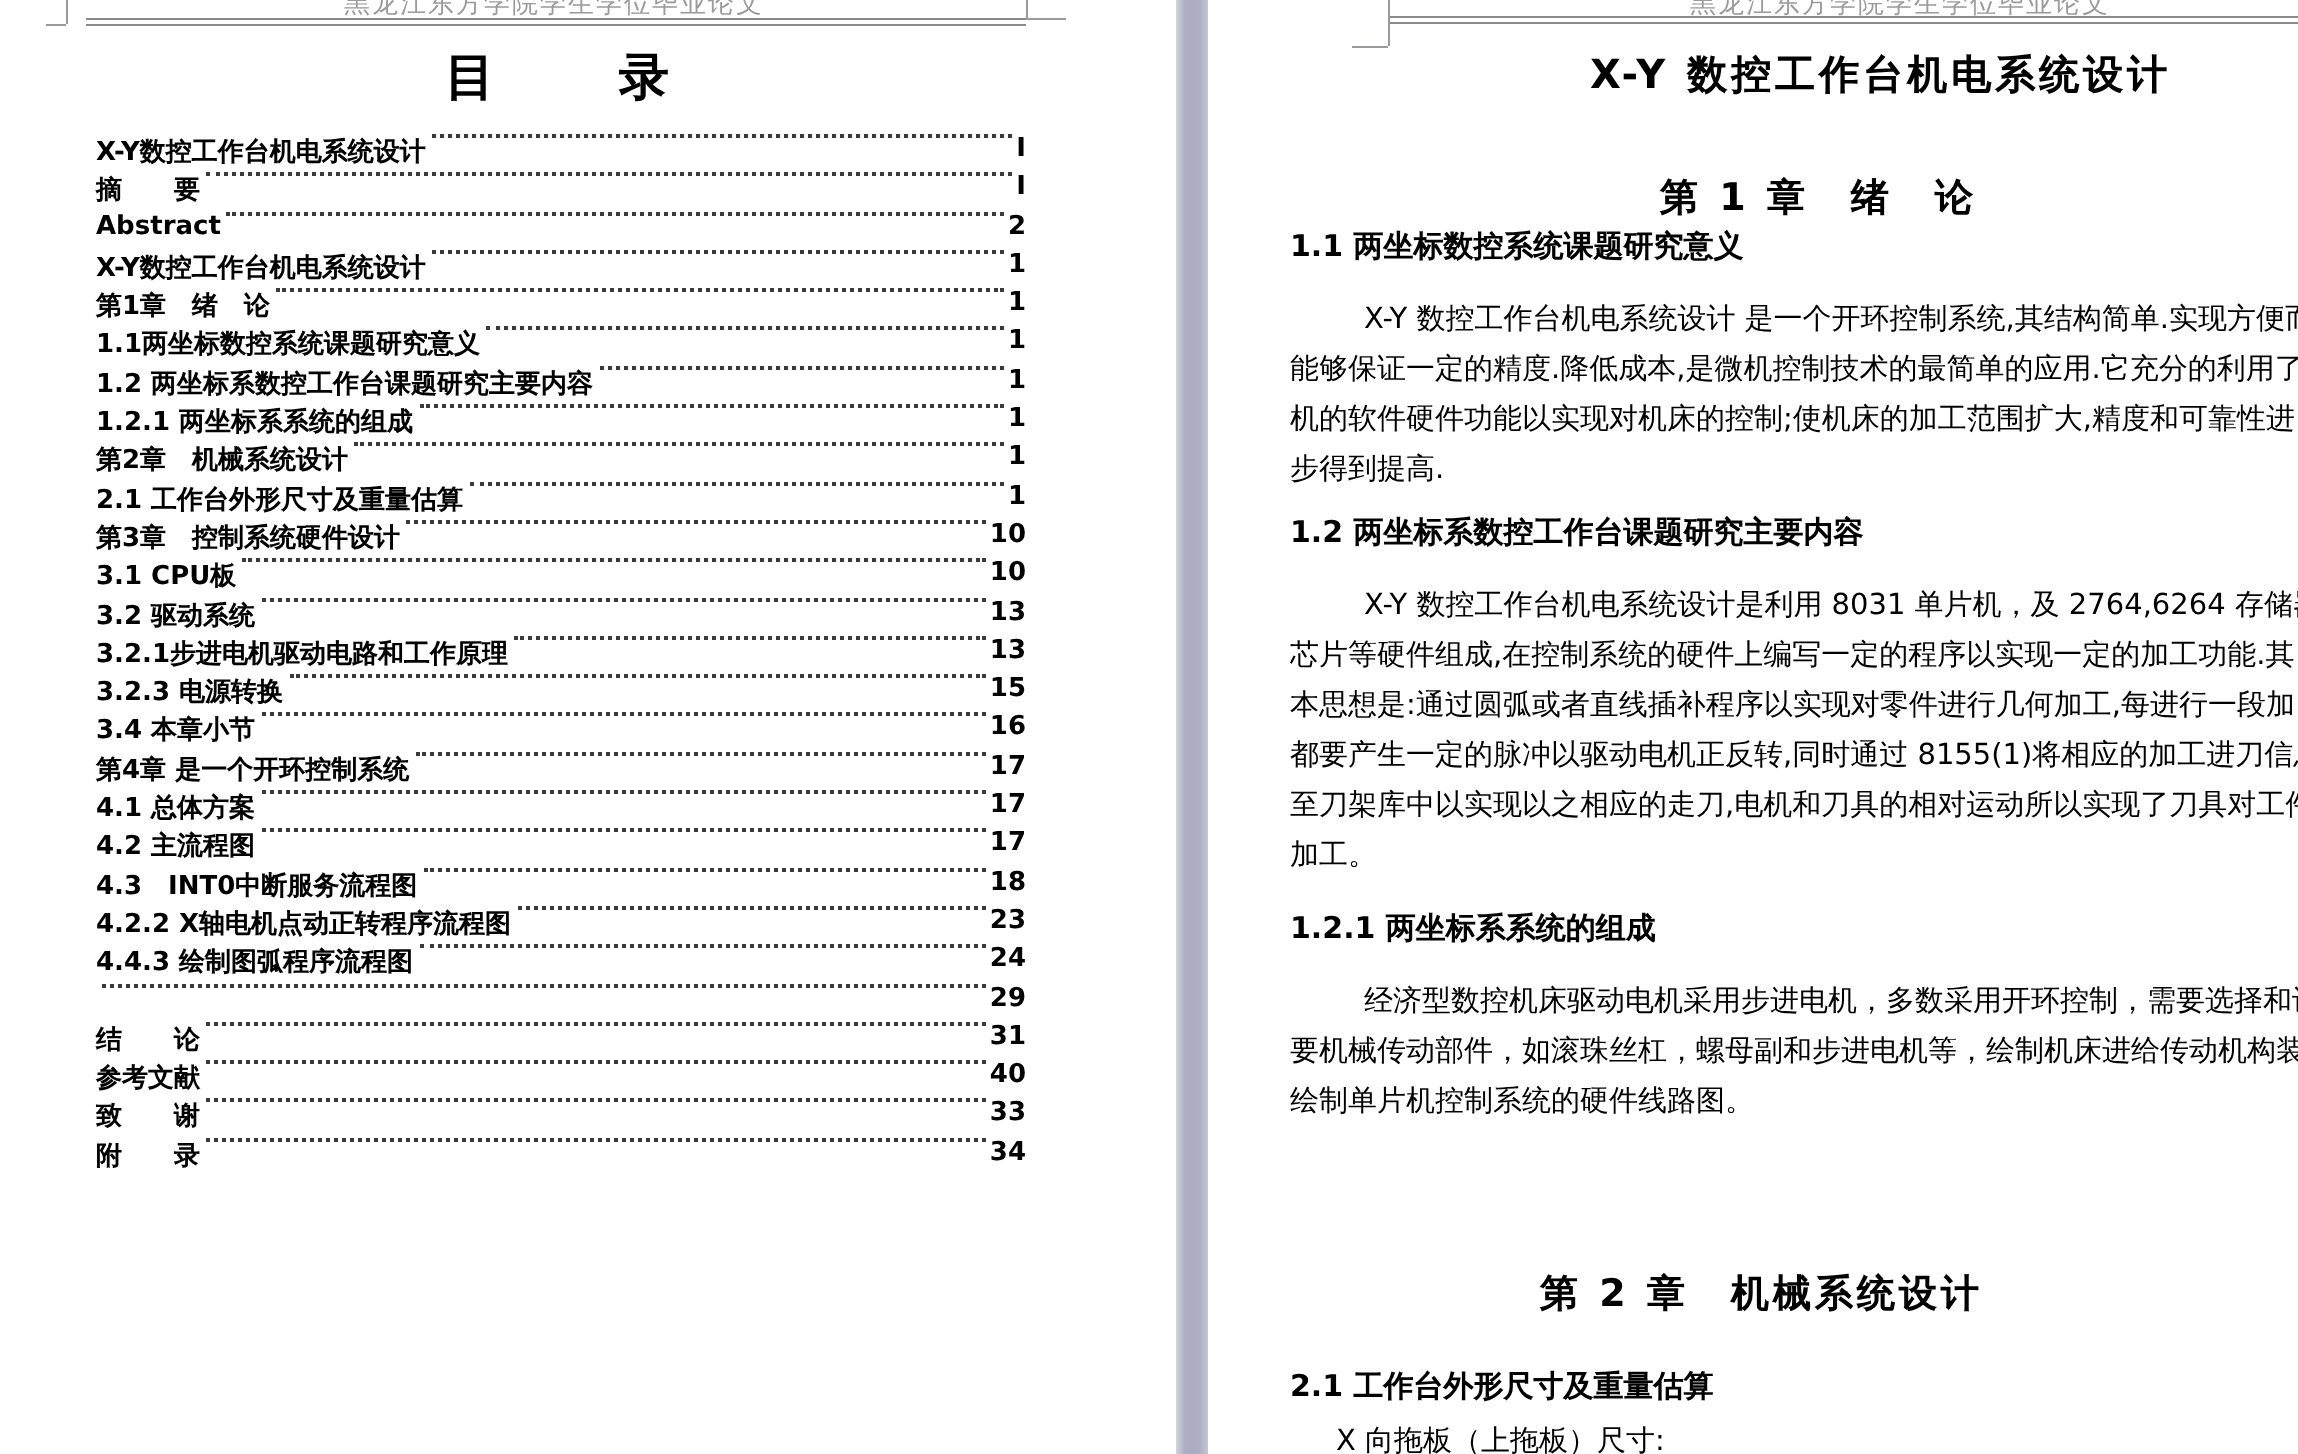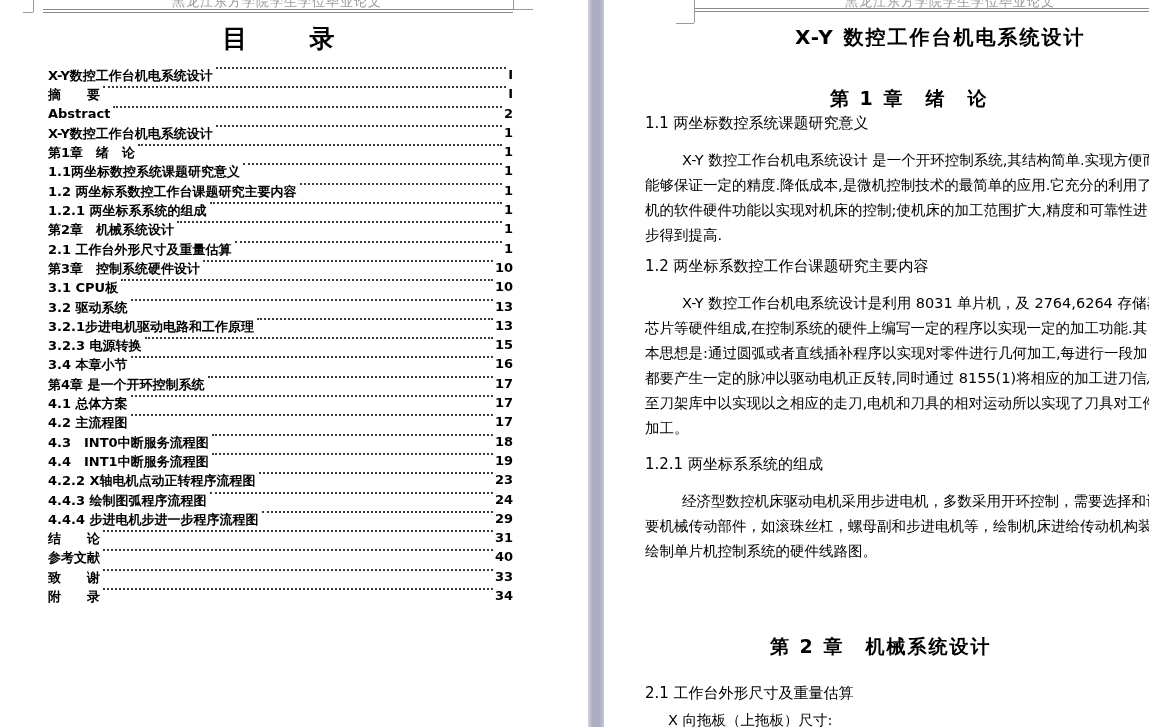--- a/index.html
+++ b/index.html
@@ -35,21 +35,21 @@
     display:flex; align-items:flex-start; height:19.3px;
     font-size:13px; font-weight:bold; white-space:nowrap;
   }
   .toc-leader { flex:1; border-bottom:2px dotted #3a3a3a; margin:0 2px 3px 3px; min-width:8px; }
 
   
   .h-doc-title { position:absolute; top:24px; left:191px; font-size:20px; font-weight:bold; letter-spacing:2px; white-space:nowrap; }
   .h-chap     { position:absolute; font-size:19px; font-weight:bold; letter-spacing:2px; white-space:nowrap; }
   #ch1 { top:66px;  left:226px;margin-top:20px; }
   #ch2 { top:634px; left:166px; }
-  .h-sec { position:absolute; left:41px; font-size:15px; font-weight:normal; white-space:nowrap; }
+  .h-sec { position:absolute; left:41px; font-size:15px; font-weight:bold; white-space:nowrap; }
   #sec11  { top:114px; }
   #sec12  { top:257px; }
   #sec121 { top:455px; }
   #sec21  { top:684px; }
   .para { position:absolute; left:41px; font-size:14.5px; line-height:25px; white-space:nowrap; }
   #para1 { top:148px; }
   #para2 { top:291px; }
   #para3 { top:489px; }
   .indent { padding-left:37px; }
   #xline { position:absolute; top:711px; left:64px; font-size:14.5px; white-space:nowrap; }
@@ -163,36 +163,30 @@
           <span>4.2 主流程图</span>
           <span class="toc-leader"></span>
           <span>17</span>
         </div>
       <div class="toc-row">
           <span>4.3　INT0中断服务流程图</span>
           <span class="toc-leader"></span>
           <span>18</span>
         </div>
       <div class="toc-row">
-          <span>4.4　INT1中断服务流程图</span>
-          <span class="toc-leader"></span>
-          <span>19</span>
-        </div>
-      <div class="toc-row">
           <span>4.2.2 X轴电机点动正转程序流程图</span>
           <span class="toc-leader"></span>
           <span>23</span>
         </div>
       <div class="toc-row">
           <span>4.4.3 绘制图弧程序流程图</span>
           <span class="toc-leader"></span>
           <span>24</span>
         </div>
       <div class="toc-row">
-          <span>4.4.4 步进电机步进一步程序流程图</span>
           <span class="toc-leader"></span>
           <span>29</span>
         </div>
       <div class="toc-row">
           <span>结　　论</span>
           <span class="toc-leader"></span>
           <span>31</span>
         </div>
       <div class="toc-row">
           <span>参考文献</span>

